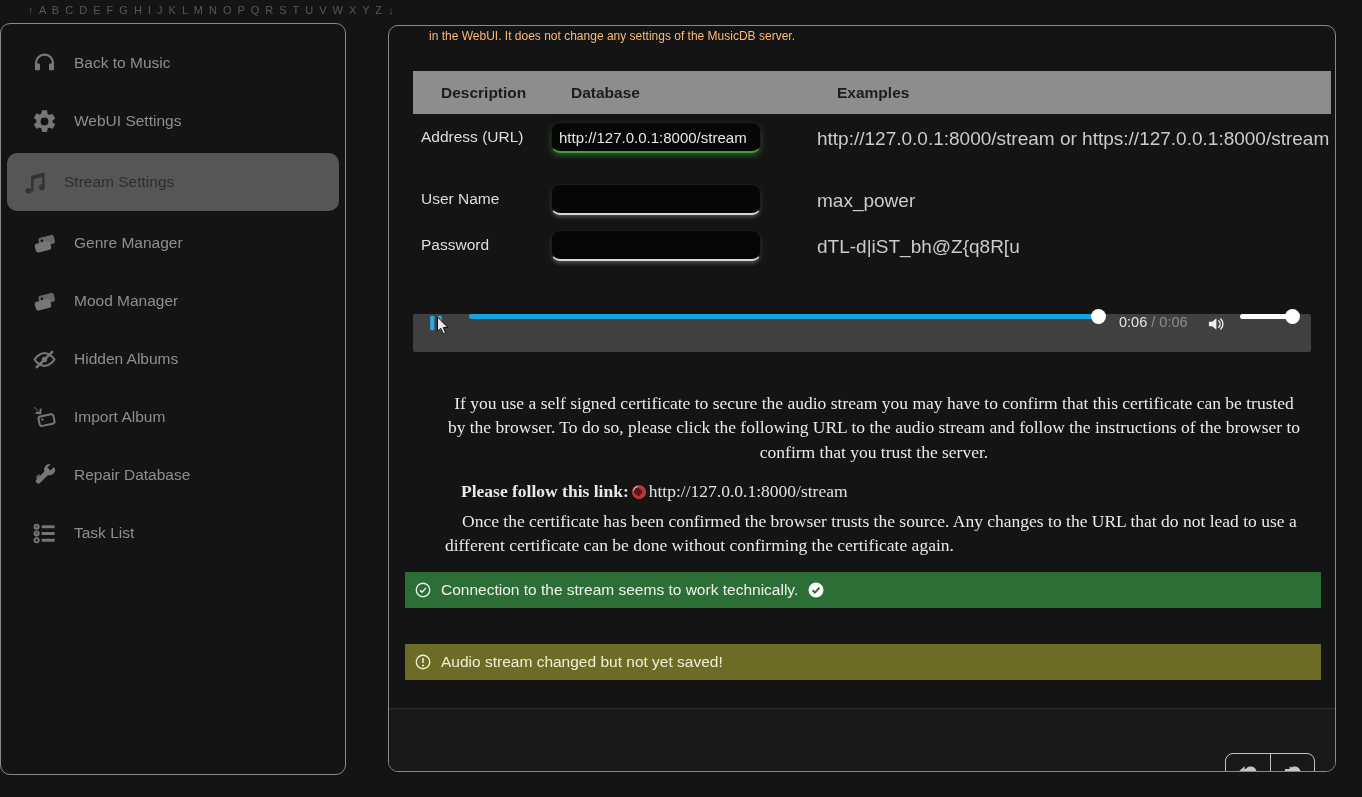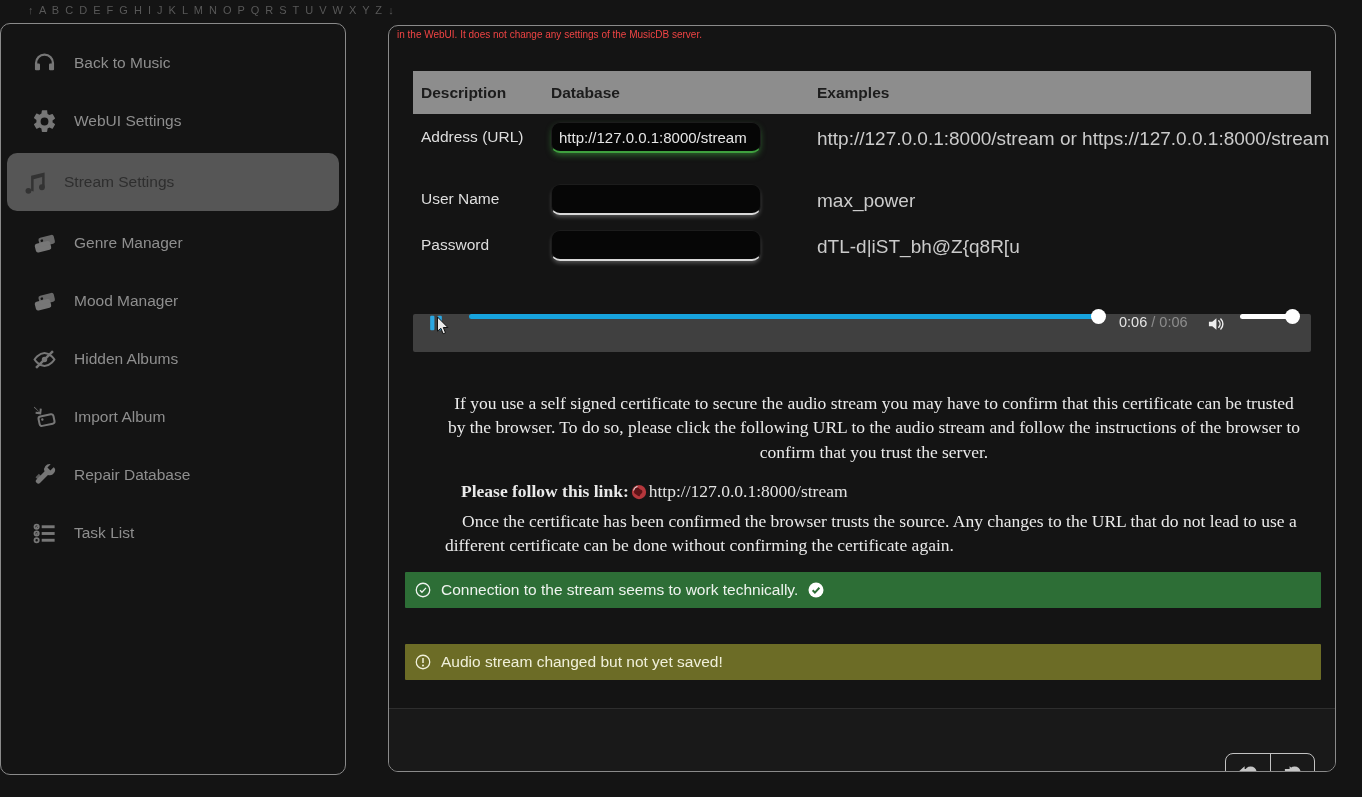--- a/index.html
+++ b/index.html
@@ -20,25 +20,25 @@
                       padding-left:12px;color:#2e2e2e;}
   .side-icon{width:30px;height:30px;flex:0 0 30px;display:flex;align-items:center;
              justify-content:center;color:#777;}
   .side-item.selected .side-icon{color:#333;}
   .side-icon svg{width:27px;height:27px;}
   .side-label{font-size:15.5px;}
 
   
   .panel{position:absolute;left:388px;top:25px;width:948px;height:747px;
          border:1px solid #8a8a8a;border-radius:10px;box-sizing:border-box;overflow:hidden;}
-  .intro{position:absolute;left:8px;top:3px;font-size:10px;color:#ef4444;}
+  .intro{position:absolute;left:40px;top:3px;font-size:12px;color:#fdba74;}
 
   
   .thead{position:absolute;left:24px;top:45px;width:898px;height:43px;background:#8d8d8d;
-         display:flex;align-items:center;color:#1c1c1c;font-weight:bold;font-size:15.5px;}
+         display:flex;align-items:center;color:#1c1c1c;font-weight:bold;font-size:15.5px;padding-left:20px;}
   .th-desc{padding-left:8px;width:130px;}
   .th-set{width:266px;}
   .row-label{position:absolute;left:32px;color:#dedede;font-size:15.5px;}
   .row-example{position:absolute;left:428px;color:#cbcbcb;font-size:19px;}
   .cfg-input{position:absolute;left:162px;width:194px;height:28px;background:#060606;
              border:1px solid #1c1c1c;border-bottom:2px solid #d8d8d8;border-radius:9px;
              color:#e6e6e6;font-size:15px;font-family:"Liberation Sans",sans-serif;
              padding:0 7px;outline:none;
              box-shadow:0 3px 4px -1px rgba(255,255,255,.28);}
   .cfg-input.valid{border-bottom:2px solid #3fa03f;

